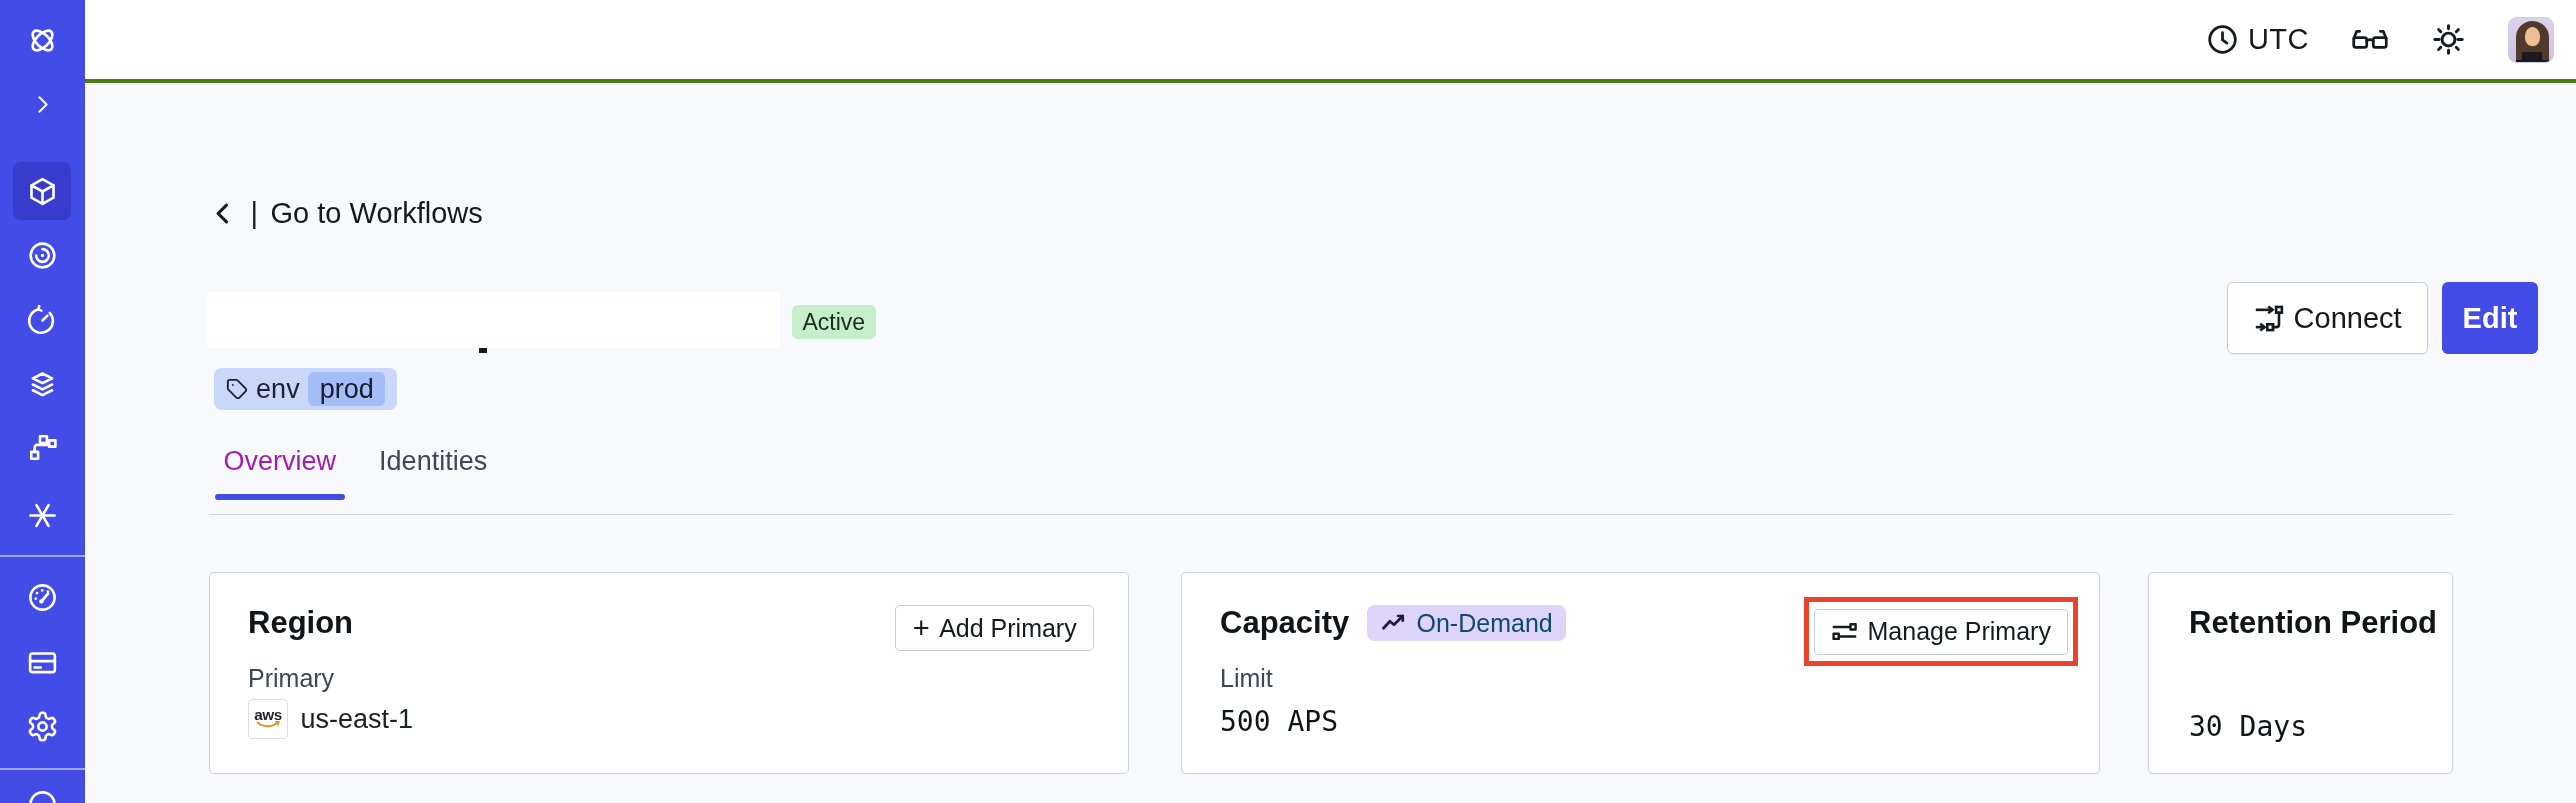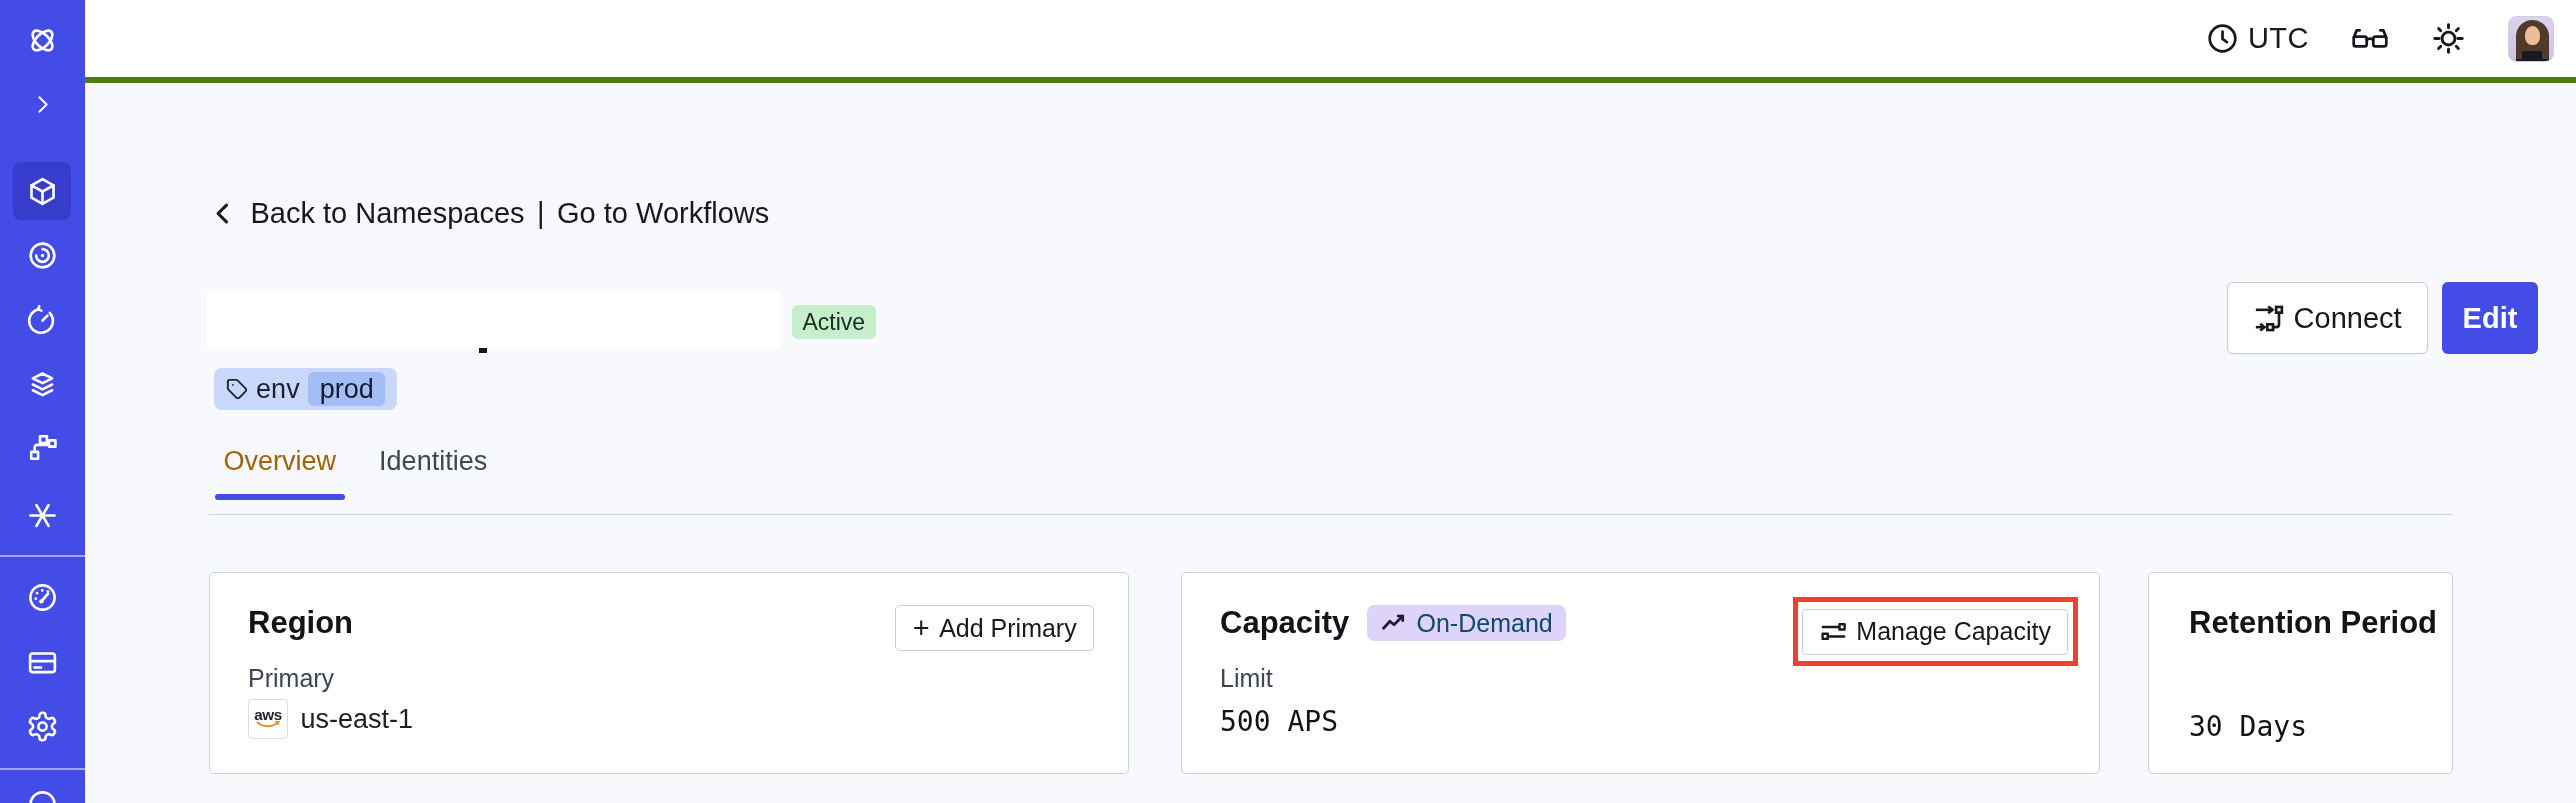--- a/index.html
+++ b/index.html
@@ -8,21 +8,21 @@
   .page { position:relative; width:2576px; height:804px; }
 
   
   .sidebar { position:absolute; left:0; top:0; width:85px; height:804px; background:#444ce7; z-index:5; }
   .side-item { position:absolute; left:13.4px; width:58px; height:58px; display:flex; align-items:center; justify-content:center; border-radius:7.7px; }
   .side-item.active { background:#373ccc; }
   .side-item svg { stroke:#ffffff; fill:none; stroke-width:1.9; stroke-linecap:round; stroke-linejoin:round; }
   .side-sep { position:absolute; left:0; width:85px; height:1.9px; background:rgba(235,240,248,0.55); }
 
   
-  .topbar { position:absolute; left:85px; top:0; width:2491px; height:83px; background:#ffffff; border-bottom:6px solid #4d7c0f; display:flex; align-items:center; justify-content:flex-end; padding-right:22px; z-index:4; }
+  .topbar { position:absolute; left:85px; top:0; width:2491px; height:83px; background:#ffffff; border-bottom:4px solid #4d7c0f; display:flex; align-items:center; justify-content:flex-end; padding-right:22px; z-index:4; }
   .topbar svg { stroke:#17191f; fill:none; stroke-width:2; stroke-linecap:round; stroke-linejoin:round; }
   .tz-group { display:flex; align-items:center; gap:8.6px; margin-right:42px; }
   .tz-label { font-size:29px; letter-spacing:0.5px; color:#17191f; }
   .top-icon { display:flex; align-items:center; justify-content:center; margin-right:42px; }
   .avatar { position:relative; width:46px; height:46px; border-radius:8.6px; overflow:hidden; background:linear-gradient(180deg,#dcd2ec 0%,#cdc2e3 100%); border:1px solid #c9cfe3; margin-left:0; }
   .avatar .hair { position:absolute; left:6.7px; top:3.8px; width:33px; height:42px; background:#503a2b; border-radius:16.3px 16.3px 7.7px 7.7px; }
   .avatar .face { position:absolute; left:16.3px; top:9.6px; width:14.4px; height:19px; background:#eebd96; border-radius:50% 50% 45% 45%; }
   .avatar .shirt { position:absolute; left:6.7px; top:34px; width:33px; height:13.4px; background:#1a1a1e; border-radius:8.6px 8.6px 0 0; }
   .avatar .hair-l { position:absolute; left:6.7px; top:19px; width:6.7px; height:23px; background:#503a2b; }
   .avatar .hair-r { position:absolute; left:33px; top:19px; width:6.7px; height:23px; background:#503a2b; }
@@ -42,21 +42,21 @@
   .btn-connect { height:72px; padding:0 25px; background:#ffffff; border:1.4px solid #c2cddc; border-radius:5.8px; display:flex; align-items:center; gap:8px; font-size:29px; font-weight:500; color:#17191f; cursor:pointer; box-shadow:0 1px 1.9px rgba(15,23,42,.05); }
   .btn-connect svg { stroke:#17191f; fill:none; stroke-width:1.9; stroke-linecap:square; }
   .btn-edit { height:72px; width:96px; background:#444ce7; color:#ffffff; border:none; border-radius:5.8px; font-size:29px; font-weight:700; cursor:pointer; display:flex; align-items:center; justify-content:center; }
 
   .tag-pill { position:absolute; left:129px; top:285px; height:42px; padding:0 11.5px 0 11.5px; background:#c8d7fa; border-radius:7.7px; display:flex; align-items:center; gap:8.6px; font-size:27px; color:#1b2233; cursor:pointer; }
   .tag-pill svg { stroke:#1b2233; fill:none; stroke-width:2; stroke-linejoin:round; }
   .tag-chip { background:#a5bdf6; border-radius:5.8px; padding:1.9px 11.5px; font-size:27px; color:#141c2e; }
 
   .tabs { position:absolute; left:124px; top:363px; display:flex; }
   .tab { position:relative; padding:0 14.4px 23px 14.4px; font-size:27px; font-weight:500; color:#3f4754; cursor:pointer; margin-right:14.4px; }
-  .tab.active { color:#a16207; }
+  .tab.active { color:#a21caf; }
   .tab.active .tab-underline { position:absolute; left:5.8px; right:5.8px; bottom:0; height:5.8px; background:#444ce7; border-radius:2.9px; }
   .tabs-border { position:absolute; left:124px; top:431px; width:2244px; height:1.4px; background:#cbd5e1; }
 
   
   .card { position:absolute; top:489px; height:202px; background:#ffffff; border:1.4px solid #c8d2e0; border-radius:4.8px; }
   .card-region { left:124px; width:920px;padding-left:42px; }
   .card-capacity { left:1096px; width:919px; }
   .card-retention { left:2063px; width:305px; }
   .card-title { position:absolute; left:38px; top:29px; font-size:31px; font-weight:600; color:#121419; line-height:42px; }
   .card-title-row { position:absolute; left:38px; top:29px; display:flex; align-items:center; gap:17.3px; height:42px; }
@@ -219,21 +219,20 @@
   </header>
 
   <main class="main">
 
     <div class="breadcrumb">
       <span style="display:flex">
         <svg width="29" height="29" viewBox="0 0 24 24">
             <path d="M14.5 5l-7 7 7 7"></path>
           </svg>
       </span>
-      <span class="crumb-link">Back to Namespaces</span>
       <span>|</span>
       <span class="crumb-link">Go to Workflows</span>
     </div>
 
     <div class="redacted-title"></div>
     <div class="redact-dot"></div>
     <span class="status-badge">Active</span>
 
     <div class="actions">
       <button class="btn-connect">
@@ -314,21 +313,21 @@
       <div class="highlight-red">
         <button class="btn-small" style="border-radius:3.8px">
           <span style="display:flex">
             <svg width="27" height="27" viewBox="0 0 24 24" stroke-width="2">
               <path d="M2.5 8h14.5"></path>
                 <rect x="17.3" y="5.6" width="4.6" height="4.6"></rect>
               <path d="M7 16.4h14.5"></path>
                 <rect x="2.3" y="14" width="4.6" height="4.6"></rect>
             </svg>
           </span>
-          <span>Manage Capacity</span>
+          <span>Manage Primary</span>
         </button>
       </div>
       <div class="card-label">Limit</div>
       <div class="mono-value">500 APS</div>
     </section>
 
     <section class="card card-retention">
       <div class="card-title" style="left:40px">Retention Period</div>
       <div class="mono-value" style="left:40px; top:137px">30 Days</div>
     </section>

